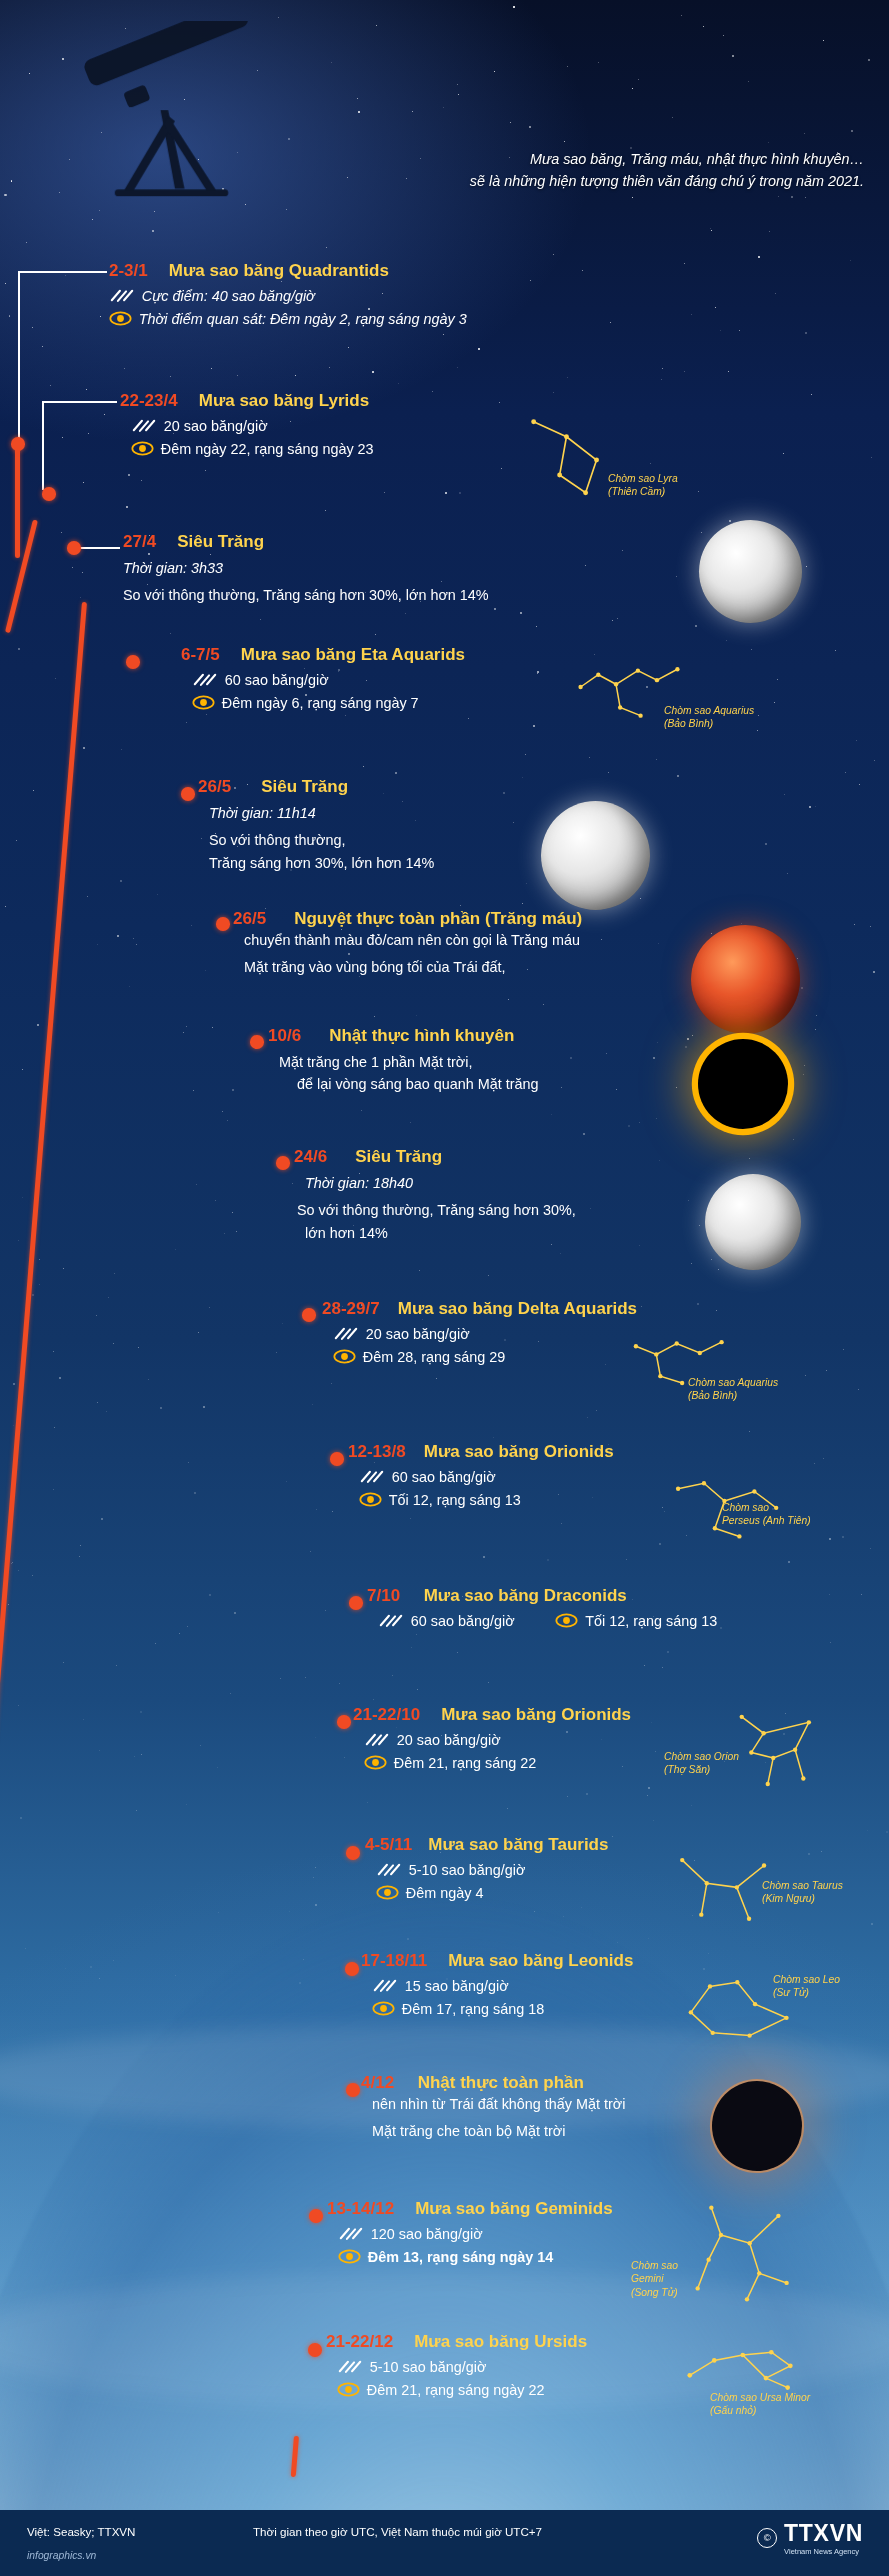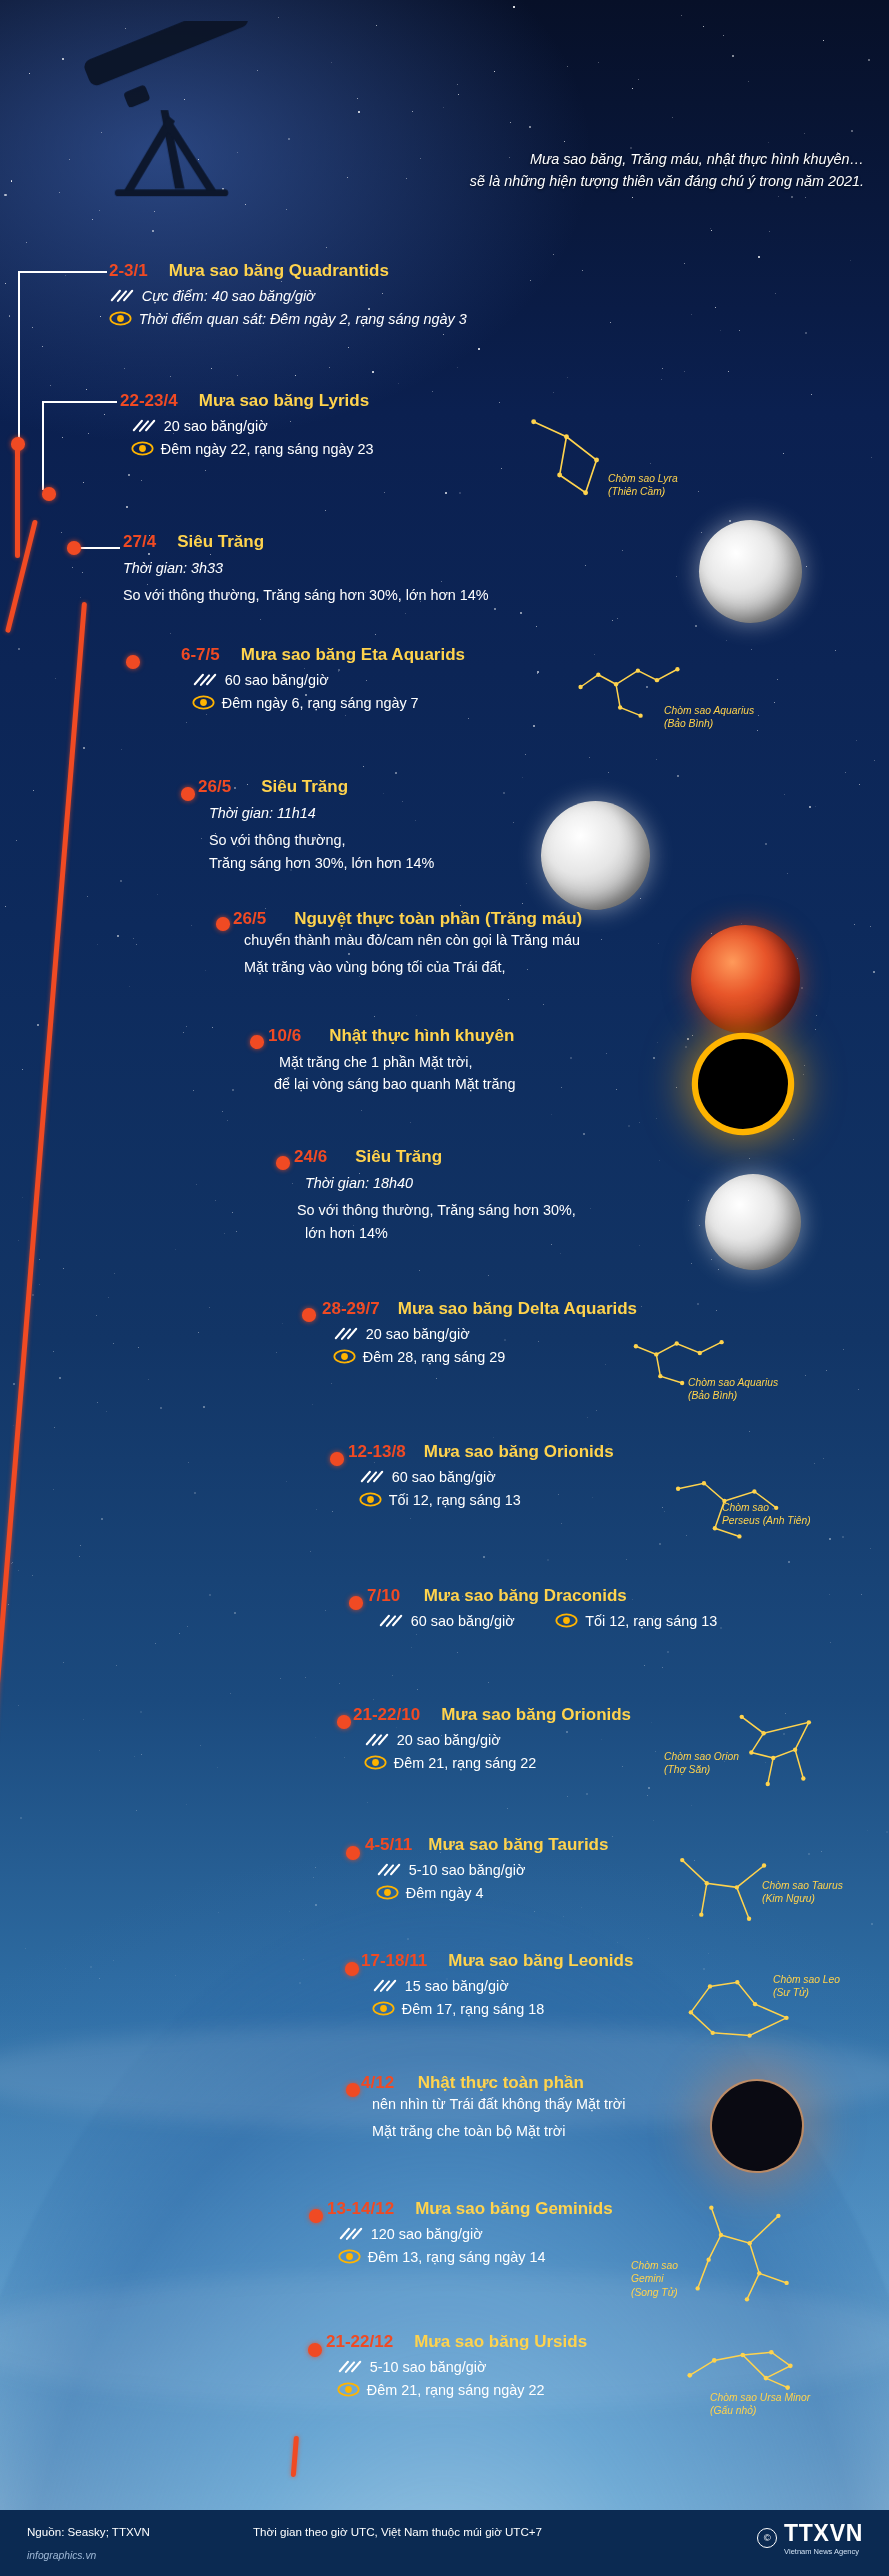--- a/index.html
+++ b/index.html
@@ -828,21 +828,21 @@
     <span class="name" style="margin-left:25px;">Nguyệt thực toàn phần (Trăng máu)</span>
     <div class="line" style="margin-top:1.4px;margin-left:11px;">chuyển thành màu đỏ/cam nên còn gọi là Trăng máu</div>
     <div class="line" style="margin-left:11px;">Mặt trăng vào vùng bóng tối của Trái đất,</div>
   </div>
   <div class="moon blood" style="left:691px;top:925px;width:109px;height:109px;"></div>
 
   <div class="ev" style="left:268px;top:1026px;width:479px;">
     <span class="date">10/6</span>
     <span class="name" style="margin-left:25px;">Nhật thực hình khuyên</span>
     <div class="line" style="margin-left:11px;">Mặt trăng che 1 phần Mặt trời,</div>
-    <div class="line" style="margin-top:1.4px;margin-left:6px;">để lại vòng sáng bao quanh Mặt trăng</div>
+    <div class="line" style="margin-top:1.4px;margin-left:29px;">để lại vòng sáng bao quanh Mặt trăng</div>
   </div>
   <div class="eclipse-ring" style="left:698px;top:1039px;width:90px;height:90px;"></div>
 
   <div class="ev" style="left:294px;top:1147px;width:438px;">
     <span class="date">24/6</span>
     <span class="name" style="margin-left:25px;">Siêu Trăng</span>
     <div class="line ital" style="margin-left:11px;">
       <span>Thời gian:</span>
       <span>18h40</span>
     </div>
@@ -1089,21 +1089,21 @@
     <div class="row" style="margin-left:11px;">
       <svg class="meteor-ico" viewBox="0 0 38 22">
         <g stroke="#fff" stroke-width="3" stroke-linecap="round">
           <line x1="4" y1="18" x2="16" y2="4"></line>
             <line x1="13" y1="19" x2="25" y2="5"></line>
             <line x1="22" y1="18" x2="34" y2="4"></line>
         </g>
       </svg>
       <span class="txt">120 sao băng/giờ</span>
     </div>
-    <div class="row" style="margin-left:11px;">
+    <div class="row" style="margin-left:11px;font-weight:bold;">
       <svg class="eye-ico" viewBox="0 0 34 22">
         <ellipse cx="17" cy="11" rx="15" ry="9" fill="none" stroke="#ffb400" stroke-width="2.6"></ellipse>
         <circle cx="17" cy="11" r="5" fill="#ffb400"></circle>
       </svg>
       <span class="txt">Đêm 13, rạng sáng ngày 14</span>
     </div>
   </div>
   <div class="const" style="left:684px;top:2202px;width:205px;height:116px;">
     <svg width="130" height="103" viewBox="0 0 190 150">
       <g stroke="#ffd34d" stroke-width="2.2" fill="none">
@@ -1164,21 +1164,21 @@
           <circle cx="156" cy="38" r="3.4"></circle>
           <circle cx="120" cy="56" r="3.4"></circle>
         <circle cx="152" cy="70" r="3.4"></circle>
       </g>
     </svg>
     <div class="cap" style="left:26px;top:51px;white-space:pre-line;">Chòm sao Ursa Minor
 (Gấu nhỏ)</div>
   </div>
 
   <div class="footer">
-    <div class="src">Nguồn: Seasky; TTXVN</div>
+    <div class="src">Việt: Seasky; TTXVN</div>
     <div class="mid">Thời gian theo giờ UTC, Việt Nam thuộc múi giờ UTC+7</div>
     <div class="site">infographics.vn</div>
     <div class="logo">
       <div class="cmark">©</div>
       <div>
         <div class="ttxvn">TTXVN</div>
         <div class="vna">Vietnam News Agency</div>
       </div>
     </div>
   </div>

